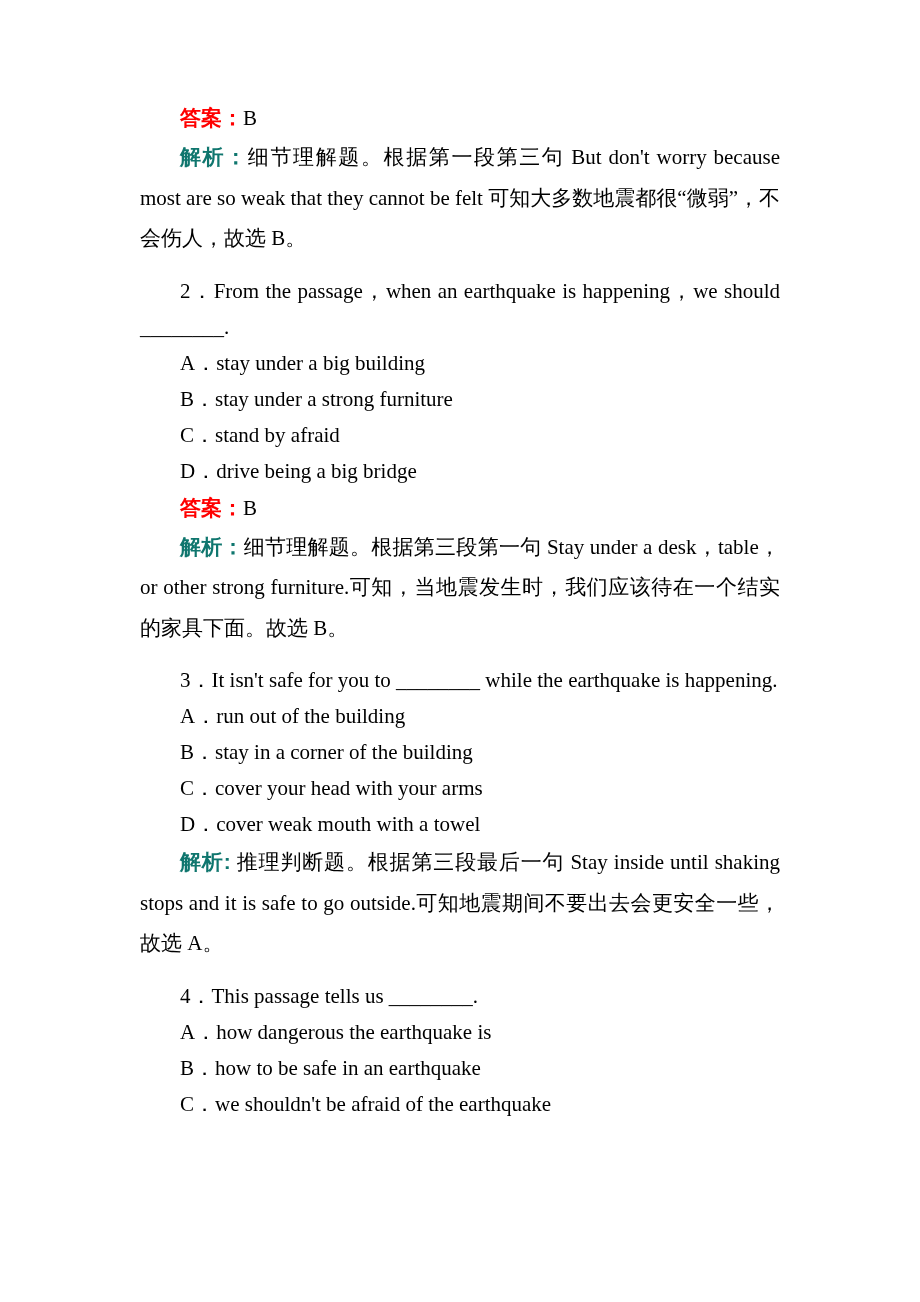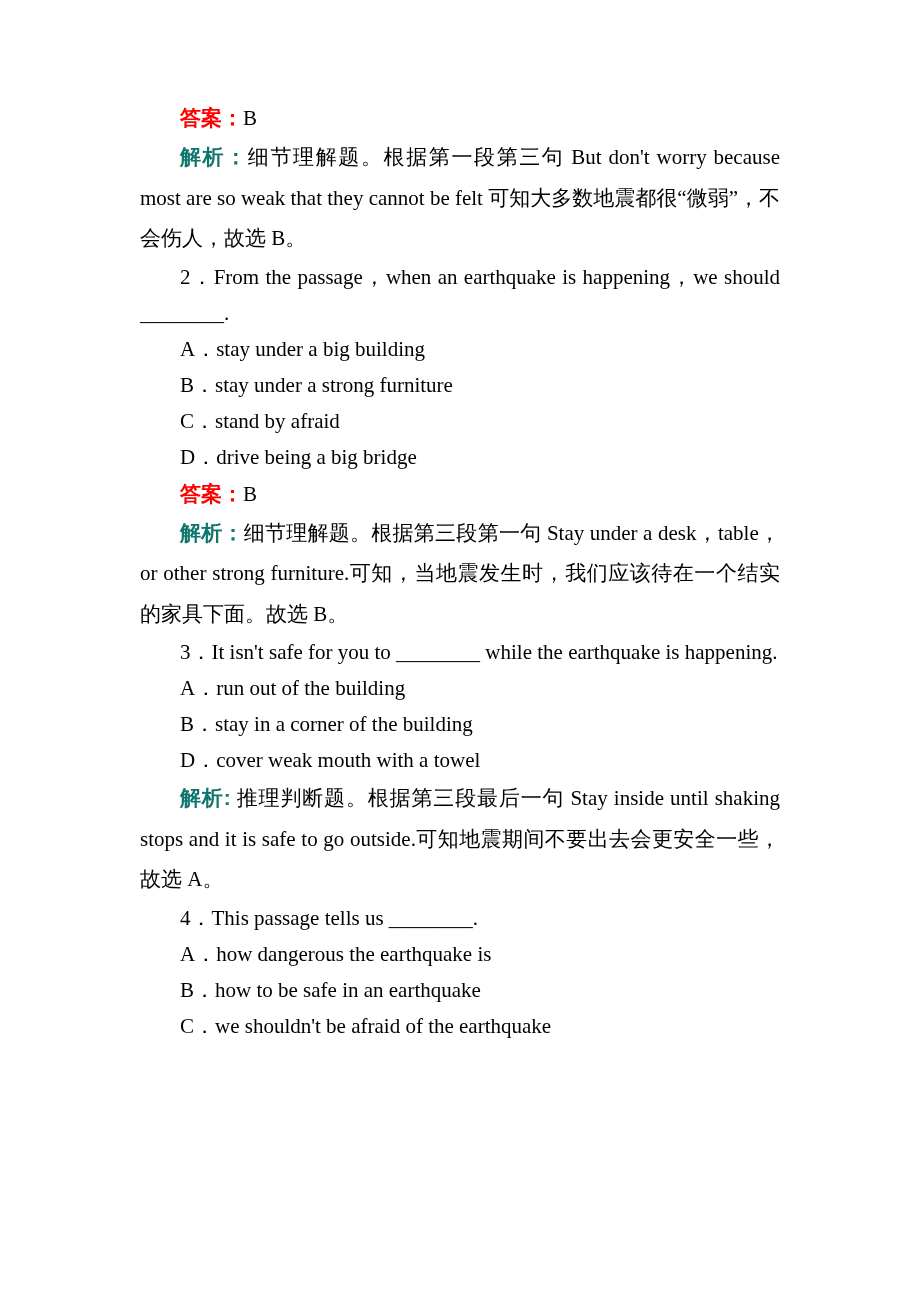--- a/index.html
+++ b/index.html
@@ -37,21 +37,21 @@
   }
   .exp-label {
     color: #0f766e;
     font-weight: bold;
     font-family: "Liberation Sans", "DejaVu Sans", sans-serif;
   }
   .question-stem {
     line-height: 36px;
     text-indent: 40px;
     text-align: justify;
-    margin-top: 0;
+    margin-top: 14px;
   }
   .option-line {
     line-height: 36px;
     text-indent: 40px;
   }
 </style>
 </head>
 <body>
 
 <div class="page">
@@ -63,20 +63,21 @@
   <p class="option-line"><span>A．stay under a big building</span></p>
   <p class="option-line"><span>B．stay under a strong furniture</span></p>
   <p class="option-line"><span>C．stand by afraid</span></p>
   <p class="option-line"><span>D．drive being a big bridge</span></p>
   <p class="ans-line"><span class="ans-label">答案：</span><span>B</span></p>
   <p class="exp-para"><span class="exp-label">解析：</span><span>细节理解题。根据第三段第一句 Stay under a desk，table，or other strong furniture.可知，当地震发生时，我们应该待在一个结实的家具下面。故选 B。</span></p>
 
   <p class="question-stem"><span>3．</span><span>It isn't safe for you to ________ while the earthquake is happening.</span></p>
   <p class="option-line"><span>A．run out of the building</span></p>
   <p class="option-line"><span>B．stay in a corner of the building</span></p>
+  <p class="option-line"><span>C．cover your head with your arms</span></p>
   <p class="option-line"><span>D．cover weak mouth with a towel</span></p>
   <p class="exp-para"><span class="exp-label">解析:</span><span> 推理判断题。根据第三段最后一句 Stay inside until shaking stops and it is safe to go outside.可知地震期间不要出去会更安全一些，故选 A。</span></p>
 
   <p class="question-stem"><span>4．</span><span>This passage tells us ________.</span></p>
   <p class="option-line"><span>A．how dangerous the earthquake is</span></p>
   <p class="option-line"><span>B．how to be safe in an earthquake</span></p>
   <p class="option-line"><span>C．we shouldn't be afraid of the earthquake</span></p>
 
 </div>
 

